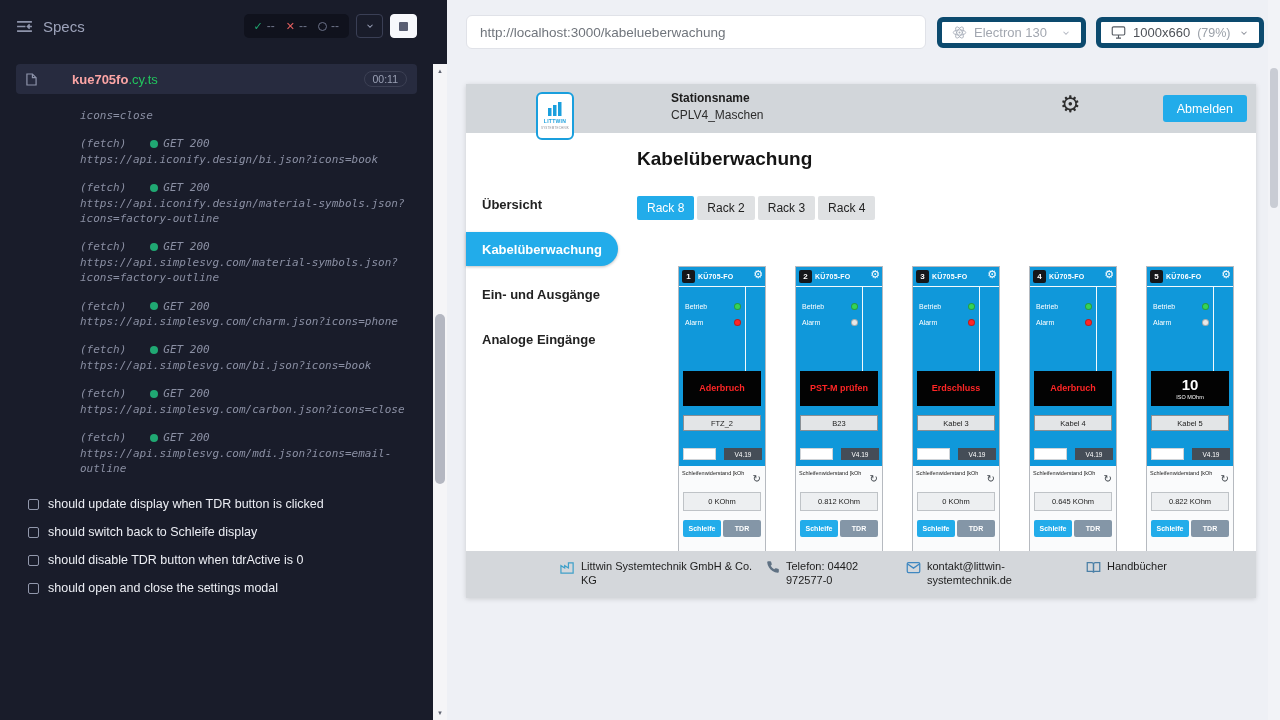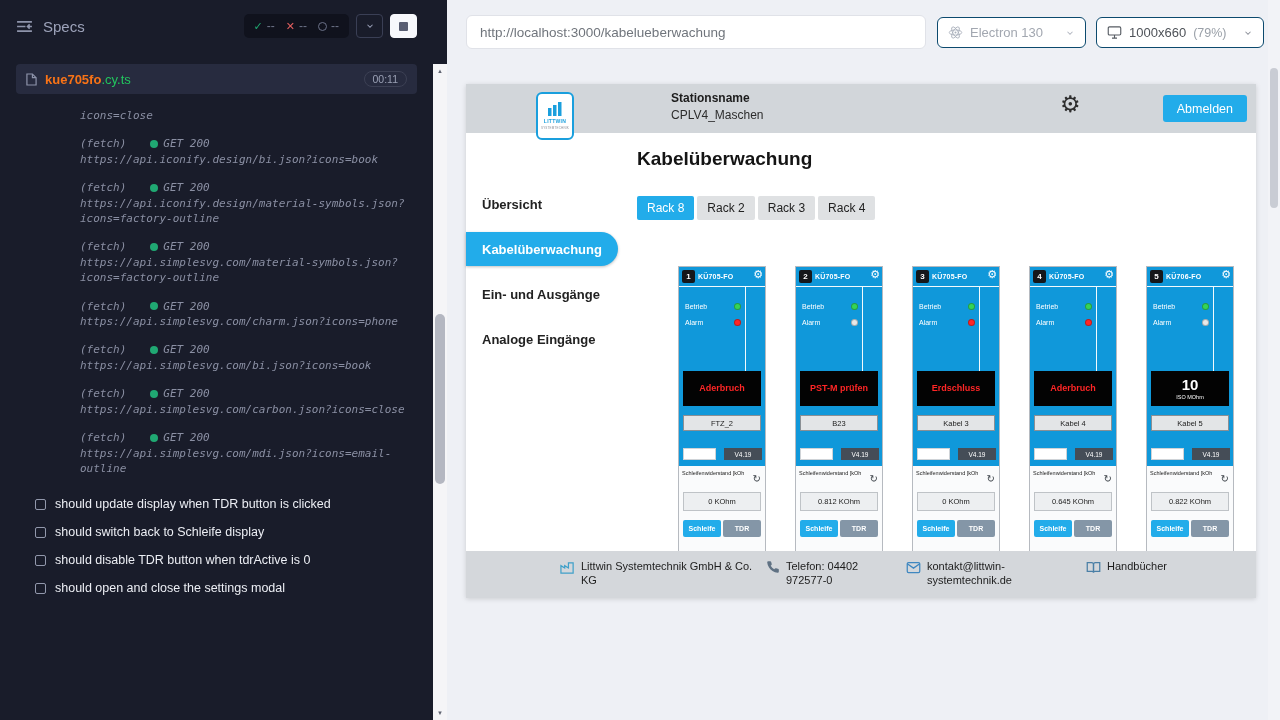--- a/index.html
+++ b/index.html
@@ -17,47 +17,47 @@
   .st .ic { font-style:normal; font-size:11px; }
   .st.pass .ic { color:#1fa971; }
   .st.fail .ic { color:#e25f5f; }
   .circ { width:9px; height:9px; border:1.5px solid #6b7188; border-radius:50%; display:inline-block; }
   .cy-btn { width:27px; height:24px; border:1px solid #3a3f55; border-radius:4px; background:transparent; display:flex; align-items:center; justify-content:center; cursor:pointer; }
   .cy-btn.stop { background:#f7f8fc; border-color:#f7f8fc; }
   .sq { width:9px; height:9px; background:#585d72; border-radius:1px; }
 
   .cy-spec-row { margin:12px 16px 0 16px; height:30px; background:#272b3f; border-radius:4px; display:flex; align-items:center; padding:0 10px; width:401px; }
   .spec-name { margin-left:8px; font-size:13px; }
-  .spec-name b { color:#f97316; font-weight:bold; }
+  .spec-name b { color:#fca5a5; font-weight:bold;margin-left:27px; }
   .spec-name i { color:#22c55e; font-style:normal; }
   .timer { margin-left:auto; border:1px solid #3c4054; border-radius:10px; padding:1px 8px; font-size:10.5px; color:#9aa0b4; }
 
   .cy-log { padding:14px 37px 0 80px; font-family:"DejaVu Sans Mono", monospace; font-size:11px; font-style:italic; color:#8a8fa3; line-height:15.4px; }
   .log-entry { margin-bottom:13px; cursor:pointer; }
   .log-head { display:flex; align-items:center; gap:24px; }
   .log-status { display:flex; align-items:center; gap:5px; }
   .dot { width:8px; height:8px; background:#20a873; border-radius:50%; display:inline-block; }
   .log-url { overflow-wrap:break-word; }
   .log-cont { overflow-wrap:break-word; }
 
   .cy-tests { margin-top:14px; }
-  .test-item { display:flex; align-items:center; height:28px; padding-left:35px; cursor:pointer; }
+  .test-item { display:flex; align-items:center; height:28px; padding-left:28px; cursor:pointer; }
   .test-box { width:11px; height:11px; border:1px solid #9298ac; border-radius:2px; flex:none; }
   .test-label { margin-left:9px; font-size:12.5px; color:#eceef4; }
 
   .cy-scrollbar { position:absolute; left:433px; top:64px; width:14px; height:656px; background:#f5f5f7; }
   .cy-scrollbar .arr { position:absolute; left:0; width:14px; text-align:center; font-size:6px; color:#5f6370; line-height:14px; }
   .cy-scrollbar .arr.up { top:0; }
   .cy-scrollbar .arr.down { bottom:0; }
   .cy-scrollbar .thumb { position:absolute; left:2px; width:10px; top:250px; height:170px; background:#b4b7c1; border-radius:5px; }
 
   
   .right-bg { position:absolute; left:447px; top:0; width:833px; height:720px; background:#eef0f5; }
   .url-input { position:absolute; left:466px; top:15px; width:460px; height:34px; background:#fff; border:1px solid #e0e2e8; border-radius:6px; padding:0 13px; font-size:13.5px; color:#70757c; font-family:"Liberation Sans", sans-serif; outline:none; }
-  .selectbox { position:absolute; top:17px; height:31px; background:#fff; border:1px solid #0c4a6e; border-radius:6px; display:flex; align-items:center; gap:7px; padding:0 10px; cursor:pointer; }
+  .selectbox { position:absolute; top:17px; height:31px; background:#fff; border:5px solid #0c4a6e; border-radius:6px; display:flex; align-items:center; gap:7px; padding:0 10px; cursor:pointer; }
   .selectbox.engine { left:937px; width:149px; color:#a2a7b0; font-size:13px; }
   .selectbox.size { left:1096px; width:168px; font-size:13px; color:#4e5258; }
   .selectbox .chev { margin-left:auto; display:flex; }
   .zoomtxt { color:#9aa0a8; font-size:12.5px; }
 
   .page-scrollbar { position:absolute; left:1268px; top:0; width:12px; height:720px; background:#f2f3f7; }
   .page-scrollbar .thumb { position:absolute; left:2px; width:8px; top:68px; height:140px; background:#c9ccd4; border-radius:4px; }
 
   
   .aut { position:absolute; left:466px; top:84px; width:790px; height:514px; background:#fff; box-shadow:0 1px 5px rgba(0,0,0,.15); }

